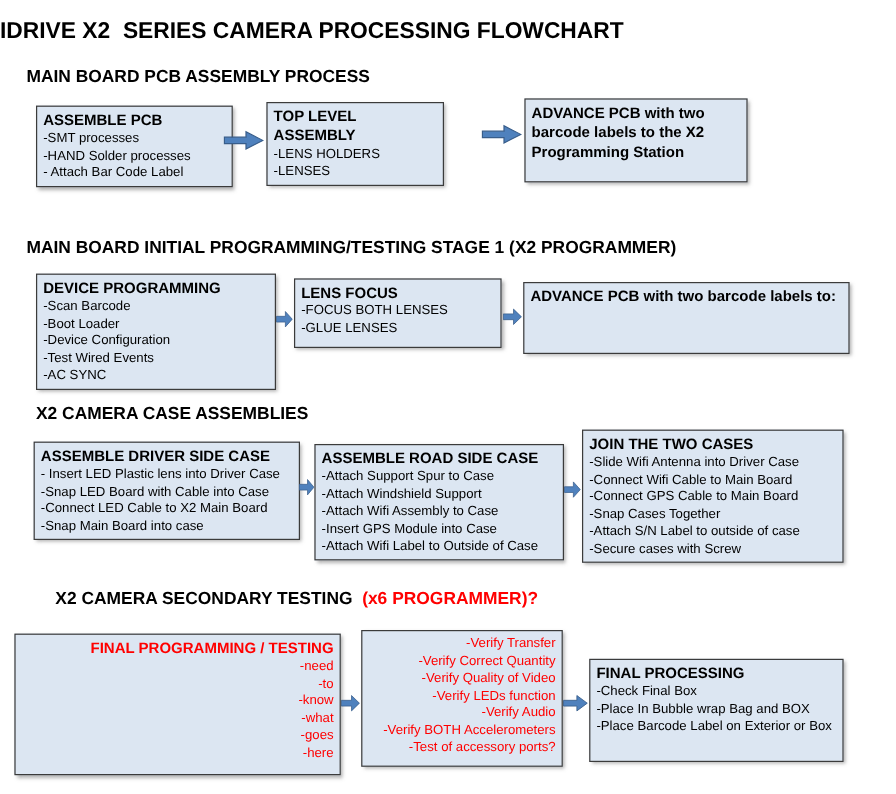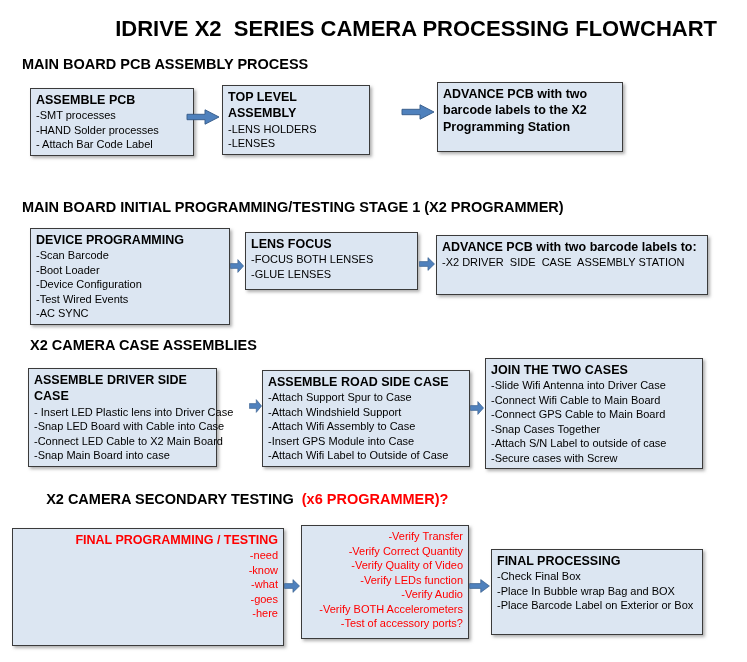--- a/index.html
+++ b/index.html
@@ -1,21 +1,21 @@
 <!DOCTYPE html>
 <html style="--box-fill: #dce6f2; --box-border: #3b3b3b; --arrow-fill: #4f81bd; --red-text: #ff0000;"><head>
 <meta charset="utf-8">
 <style>
   html,body { margin:0; padding:0; background:#ffffff; }
   body { font-family:"Liberation Sans", sans-serif; color:#000; }
   .canvas { position:relative; width:747px; height:662px; background:#fff; overflow:hidden; }
 
   .page-title {
     position:absolute; left:0; top:16px; width:717px;
-    text-align:right; font-weight:bold; font-size:22px; white-space:pre;
+    text-align:left; font-weight:bold; font-size:19px; white-space:pre;
   }
 
   .section-heading { position:absolute; font-weight:bold; font-size:14.5px; white-space:pre; }
   .h1 { left:22px; top:56px; }
   .h2 { left:22px; top:199px; }
   .h3 { left:30px; top:337px; }
   .h4 { left:30px; top:475px; }
   .red { color: var(--red-text, #ff0000); }
 
   .box {
@@ -31,21 +31,21 @@
 
   
   .s1-b1 { left:30px;  top:88px;  width:164px; min-height:64px; }
   .s1-b2 { left:222px; top:85px;  width:148px; min-height:62px; }
   .s1-b3 { left:437px; top:82px;  width:186px; min-height:70px; }
   
   .s2-b1 { left:30px;  top:228px; width:200px; min-height:82px; }
   .s2-b2 { left:245px; top:232px; width:173px; min-height:58px; }
   .s2-b3 { left:436px; top:235px; width:272px; min-height:60px; }
   
-  .s3-b1 { left:28px;  top:368px; width:189px; min-height:74px; }
+  .s3-b1 { left:28px;  top:368px; width:222px; min-height:74px; }
   .s3-b2 { left:262px; top:370px; width:208px; min-height:84px; }
   .s3-b3 { left:485px; top:358px; width:218px; min-height:98px; }
   
   .s4-b1 { left:12px;  top:528px; width:272px; min-height:118px; }
   .s4-b2 { left:301px; top:525px; width:168px; min-height:114px; }
   .s4-b3 { left:491px; top:549px; width:212px; min-height:86px; }
 
   .arrow { position:absolute; color: var(--arrow-fill, #4f81bd); }
   .arrow svg { display:block; width:100%; height:100%; }
   .a1 { left:186px; top:108px; width:34px; height:18px; }
@@ -120,23 +120,20 @@
         <div class="box-line">-GLUE LENSES</div>
       </div>
   </div>
   <div class="arrow a4">
     <svg viewBox="0 0 34 20" preserveAspectRatio="none">
         <path d="M1 7 L19 7 L19 2 L33 10 L19 18 L19 13 L1 13 Z" fill="currentColor" stroke="#385d8a" stroke-width="1"></path>
       </svg>
   </div>
   <div class="box s2-b3">
     <div class="box-title">ADVANCE PCB with two barcode labels to:</div>
-    <div class="box-lines">
-        <div class="box-line">-X2 DRIVER  SIDE  CASE  ASSEMBLY STATION</div>
-      </div>
   </div>
 
   <div class="section-heading h3">X2 CAMERA CASE ASSEMBLIES</div>
 
   <div class="box s3-b1">
     <div class="box-title">ASSEMBLE DRIVER SIDE CASE</div>
     <div class="box-lines">
         <div class="box-line">- Insert LED Plastic lens into Driver Case</div>
         <div class="box-line">-Snap LED Board with Cable into Case</div>
         <div class="box-line">-Connect LED Cable to X2 Main Board</div>
@@ -176,20 +173,21 @@
   </div>
 
   <div class="section-heading h4">
     <span>X2 CAMERA SECONDARY TESTING </span><span class="red"> (x6 PROGRAMMER)?</span>
   </div>
 
   <div class="box red-box s4-b1">
     <div class="box-title">FINAL PROGRAMMING / TESTING</div>
     <div class="box-lines">
         <div class="box-line">-need</div>
+        <div class="box-line">-to</div>
         <div class="box-line">-know</div>
         <div class="box-line">-what</div>
         <div class="box-line">-goes</div>
         <div class="box-line">-here</div>
       </div>
   </div>
   <div class="arrow a7">
     <svg viewBox="0 0 34 20" preserveAspectRatio="none">
         <path d="M1 7 L19 7 L19 2 L33 10 L19 18 L19 13 L1 13 Z" fill="currentColor" stroke="#385d8a" stroke-width="1"></path>
       </svg>

